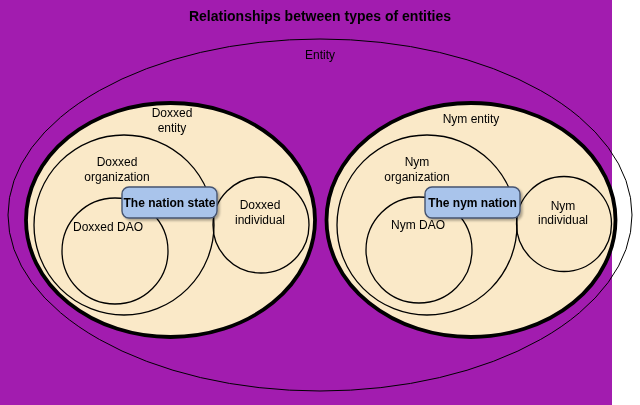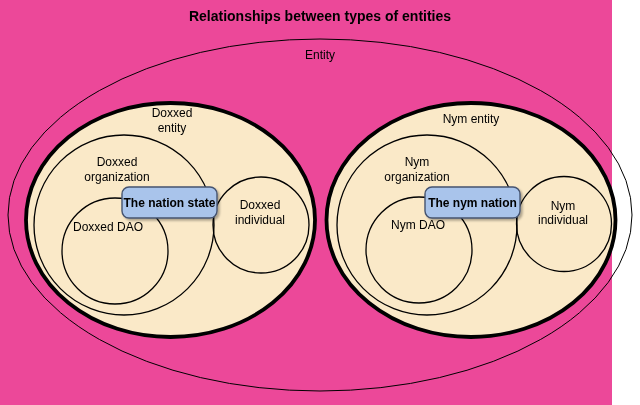--- a/index.html
+++ b/index.html
@@ -8,21 +8,21 @@
     background: #ffffff;
     width: 640px;
     height: 405px;
     overflow: hidden;
     font-family: "Liberation Sans", sans-serif;
   }
   .stage {
     position: relative;
     width: 612px;
     height: 405px;
-    background: #ec4899;
+    background: #a21caf;
     text-decoration: underline;
   }
   svg { display: block; }
   text {
     fill: #000000;
     font-family: "Liberation Sans", sans-serif;
     font-size: 12px;
     text-anchor: middle;
   }
   .title-text {

